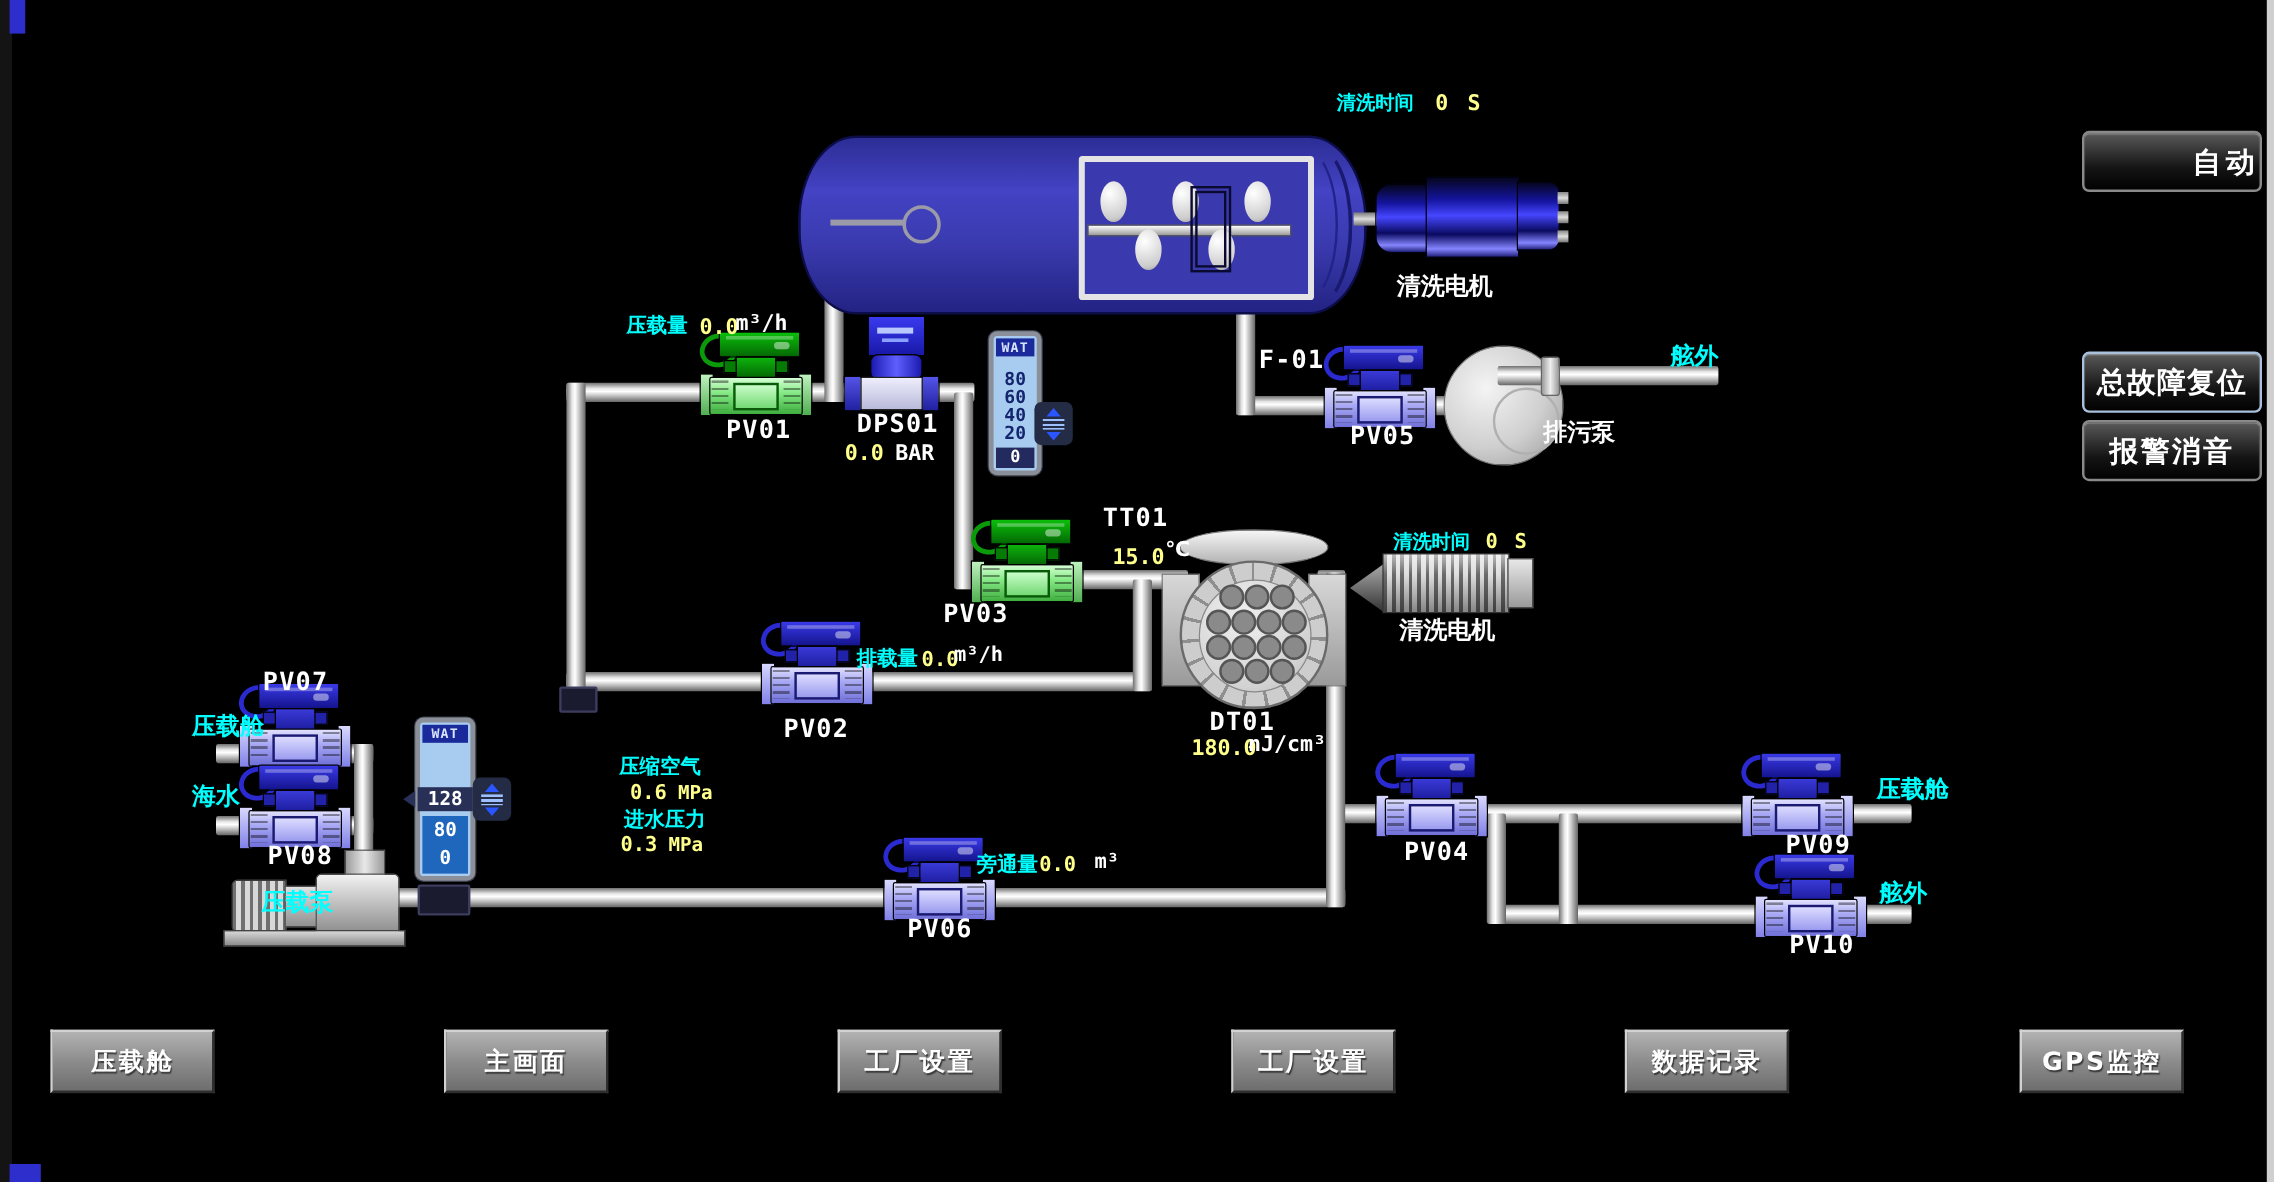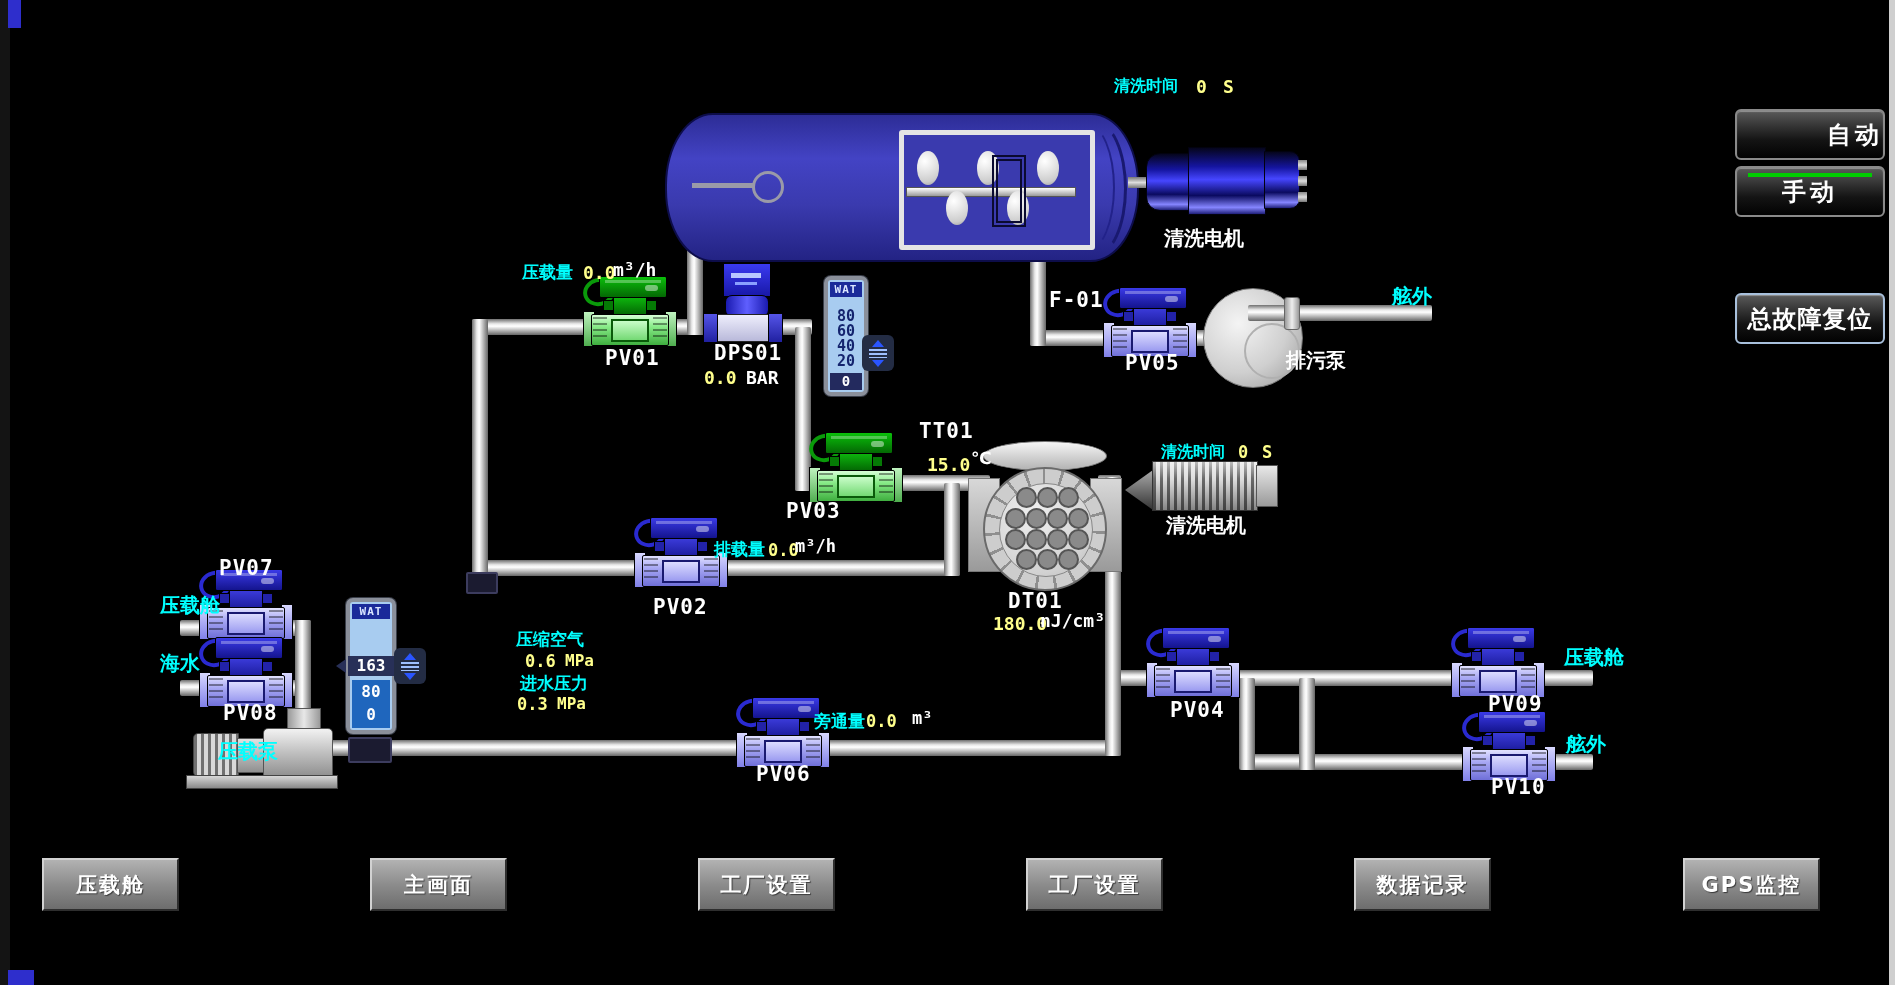--- a/index.html
+++ b/index.html
@@ -225,21 +225,21 @@
     <div class="mzero">0</div>
   </div>
   <div class="spin" style="left:862px;top:335px;">
     <div class="tu"></div>
     <div class="bars"></div>
     <div class="td"></div>
   </div>
 
   <div class="meter" style="left:346px;top:598px;width:42px;height:128px;">
     <div class="hd">WAT</div>
-    <div class="mval" style="margin-top:37px;">163</div>
+    <div class="mval" style="margin-top:37px;">128</div>
     <div class="mfill" style="height:48px;">
       <div>80</div>
       <div>0</div>
     </div>
   </div>
   <div class="spin" style="left:394px;top:648px;">
     <div class="tu"></div>
     <div class="bars"></div>
     <div class="td"></div>
   </div>
@@ -471,26 +471,25 @@
 
   <span class="t tag" style="left:219px;top:557px;">PV07</span>
   <span class="t cy2" style="left:160px;top:594px;">压载舱</span>
   <span class="t cy2" style="left:160px;top:652px;">海水</span>
   <span class="t tag" style="left:223px;top:702px;">PV08</span>
   <span class="t cy2" style="left:218px;top:740px;">压载泵</span>
 
   <div class="mbtn" style="left:1735px;top:109px;justify-content:flex-end;">
     <span>自动</span>
   </div>
-  <div class="mbtn" style="left:1735px;top:166px;">
-    <div class="gline"></div>
-    <span>手动</span>
-  </div>
   <div class="mbtn focus" style="left:1735px;top:293px;letter-spacing:1px;">
     <span>总故障复位</span>
+  </div>
+  <div class="mbtn" style="left:1735px;top:350px;letter-spacing:2px;">
+    <span>报警消音</span>
   </div>
 
   <div class="nbtn" style="left:42px;top:858px;">
     <span>压载舱</span>
   </div>
   <div class="nbtn" style="left:370px;top:858px;">
     <span>主画面</span>
   </div>
   <div class="nbtn" style="left:698px;top:858px;">
     <span>工厂设置</span>

